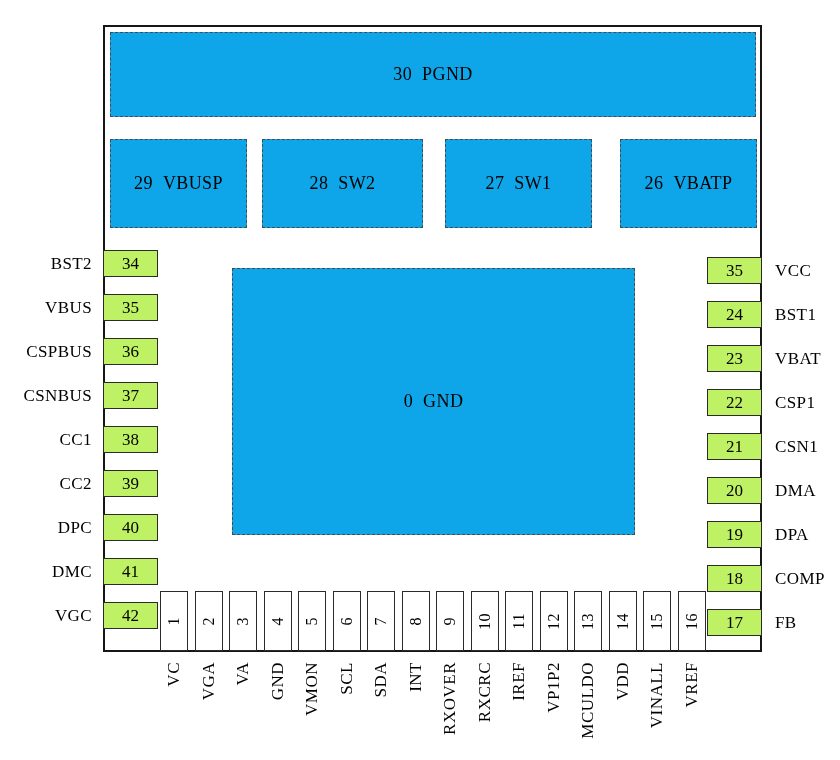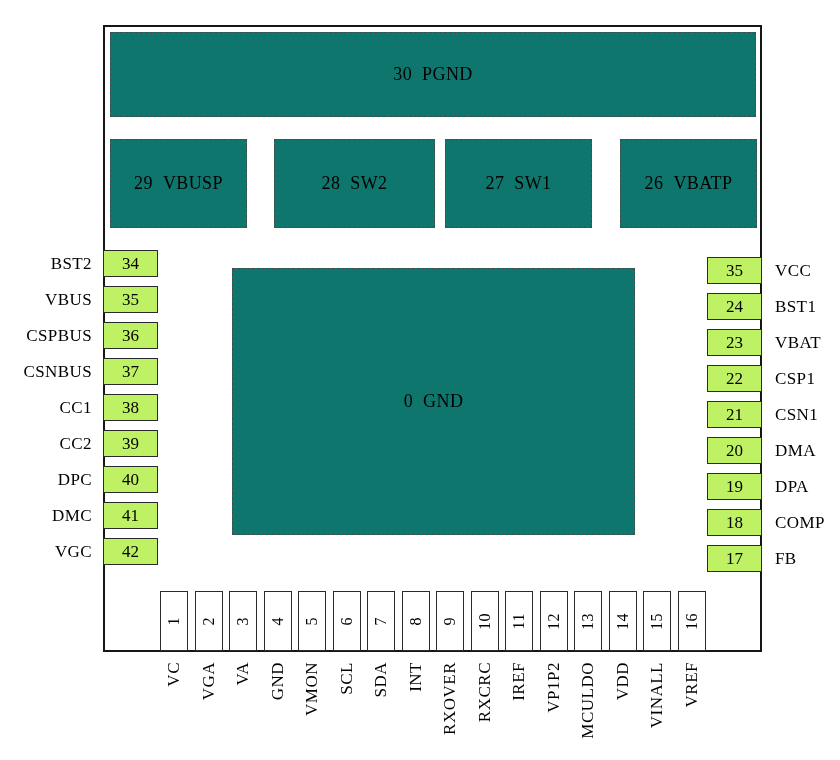--- a/index.html
+++ b/index.html
@@ -25,36 +25,36 @@
   }
   
   .pad {
     position: absolute;
     border: 1px dashed #4a4a4a;
     display: flex;
     align-items: center;
     justify-content: center;
     font-size: 18px;
     letter-spacing: 0.4px;
-    background: #0f766e;
+    background: #0ea5e9;
   }
   .pad .pad-num { margin-right: 10px; }
   .pad-pgnd  { left: 110px; top: 32px;  width: 646px; height: 85px; }
   .pad-u0    { left: 110px; top: 139px; width: 137px; height: 89px; align-items: center; }
-  .pad-u1    { left: 262px; top: 139px; width: 161px; height: 89px; margin-left: 12px; }
+  .pad-u1    { left: 262px; top: 139px; width: 161px; height: 89px; }
   .pad-u2    { left: 445px; top: 139px; width: 147px; height: 89px; }
   .pad-u3    { left: 620px; top: 139px; width: 137px; height: 89px; text-align: center; }
   .pad-gnd   { left: 232px; top: 268px; width: 403px; height: 267px; }
 
   
   .side-col {
     position: absolute;
     display: flex;
     flex-direction: column;
-    gap: 9px;
+    gap: 17px;
   }
   .side-col.left-col  { left: 0;   top: 250px; }
   .side-col.right-col { left: 707px; top: 257px; }
   .pin-row {
     display: flex;
     align-items: center;
     height: 27px;
     white-space: nowrap;
   }
   .pbox {

